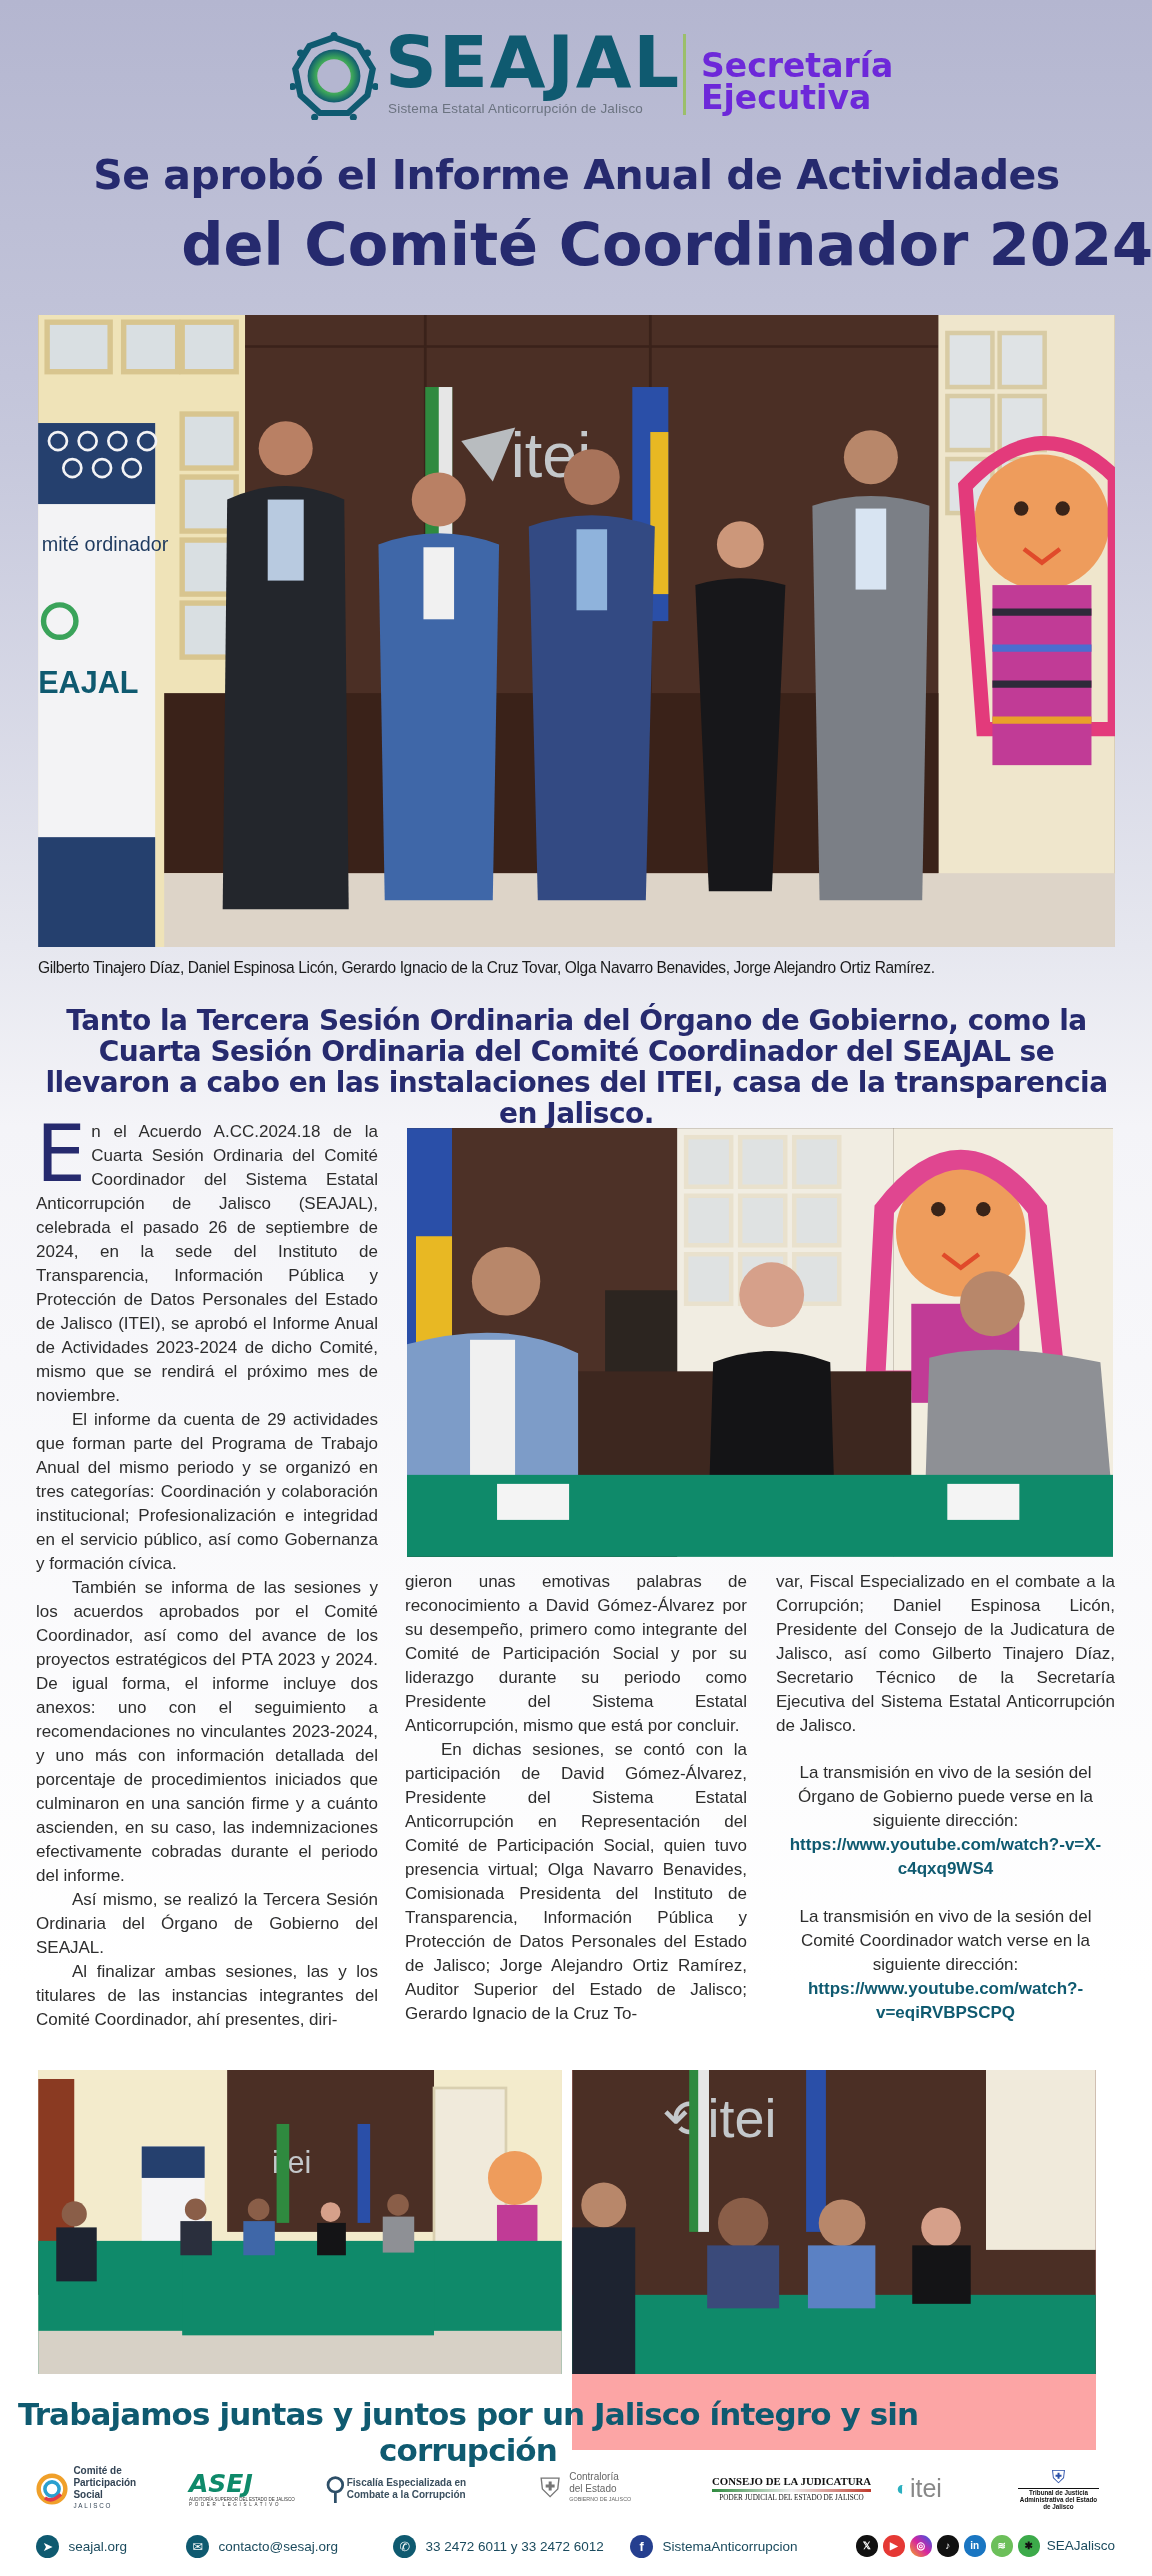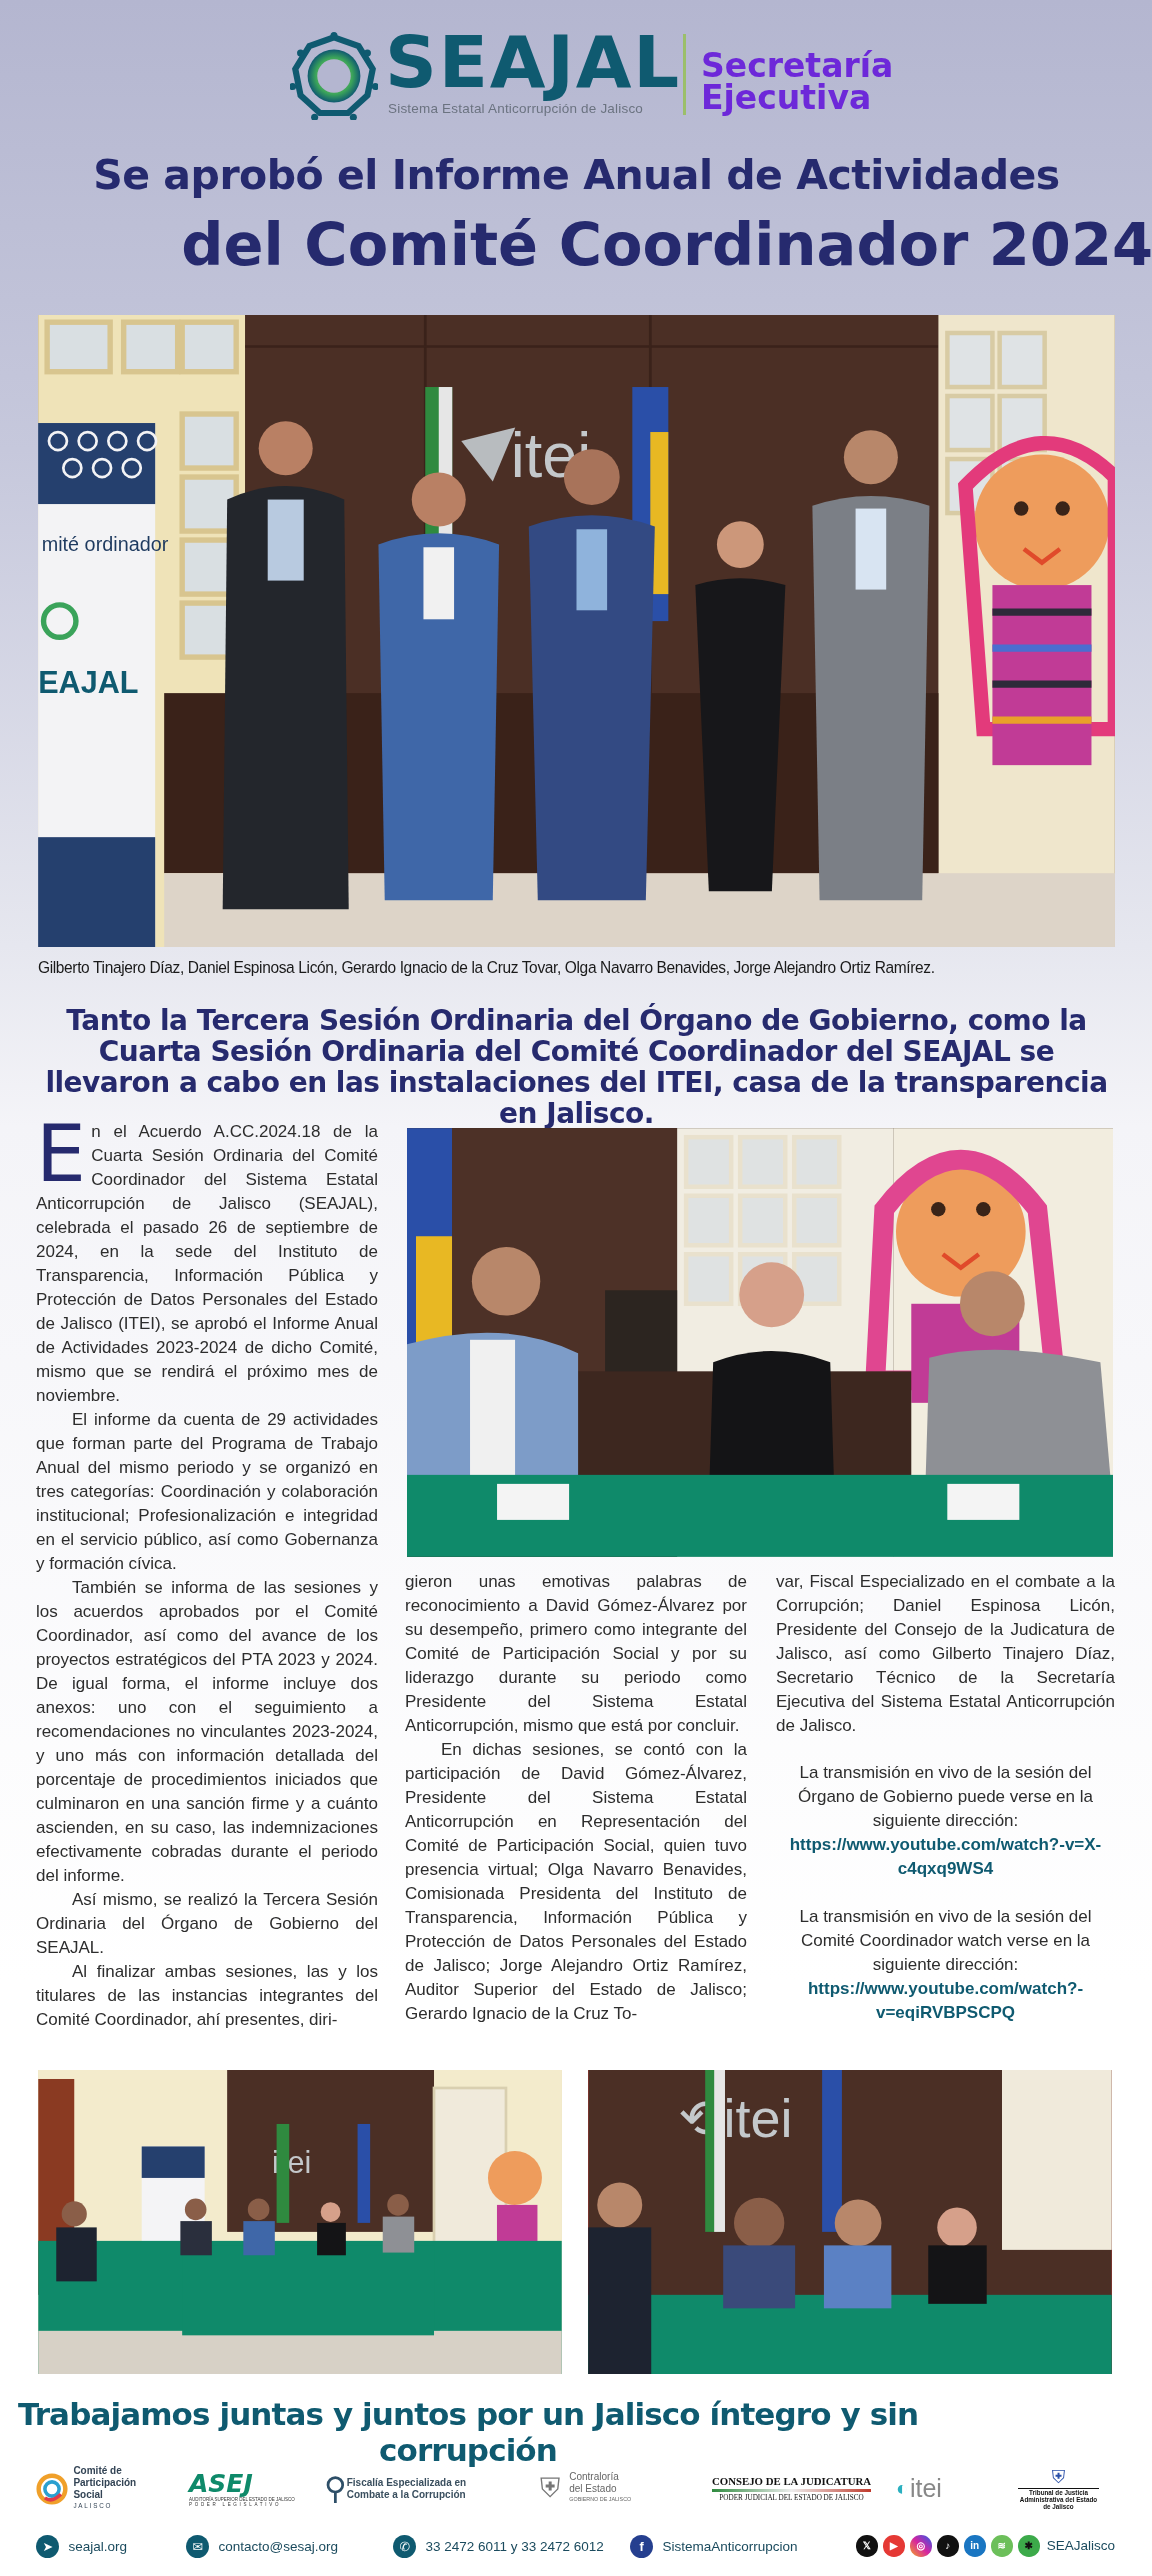--- a/index.html
+++ b/index.html
@@ -41,21 +41,21 @@
   .col1 { left: 36px; top: 1120px; width: 342px; }
   .col2 { left: 405px; top: 1570px; width: 342px; }
   .col3 { left: 776px; top: 1570px; width: 339px; }
   .dropcap { float: left; font-family: "DejaVu Sans", sans-serif; font-size: 79px; line-height: 65px; color: #262a6e; margin: 1.8px 5.4px 0 0; font-weight: normal; }
   .center-block { text-align: center; margin-top: 23.4px; }
   .center-block .tx { display: block; text-indent: 0; text-align: center; }
   .link { display: block; color: #0f5a70; font-weight: bold; text-align: center; text-decoration: none; }
 
   .side-photo { left: 407px; top: 1128px; width: 706px; height: 429px; background: #3b2820; }
   .bottom-photo-1 { left: 38px; top: 2070px; width: 524px; height: 304px; background: #f1e7c3; }
-  .bottom-photo-2 { left: 588px; top: 2070px; width: 524px; height: 304px; background: #ef4444; }
+  .bottom-photo-2 { left: 572px; top: 2070px; width: 524px; height: 380px; background: #fca5a5; }
 
   .slogan { left: 0; top: 2396px; width: 936px; text-align: center; font-family: "DejaVu Sans", sans-serif; font-weight: bold; font-size: 31px; color: #0f5a70; letter-spacing: -0.9px; }
 
   
   .partners { left: 27px; top: 2457px; width: 1108px; height: 63px; }
   .partner { position: absolute; top: 0; height: 63px; display: flex; align-items: center; }
   .p-txt { font-size: 10px; color: #345; line-height: 11.7px; }
 
   
   .contacts { left: 0; top: 2535px; width: 1153px; height: 31px; }

